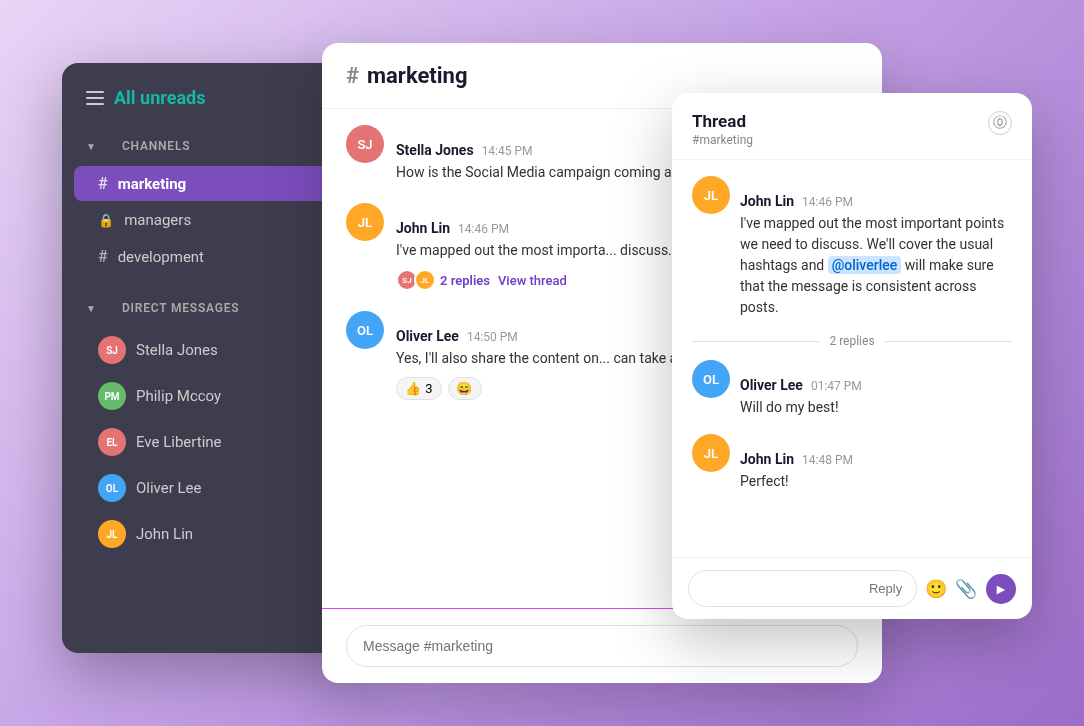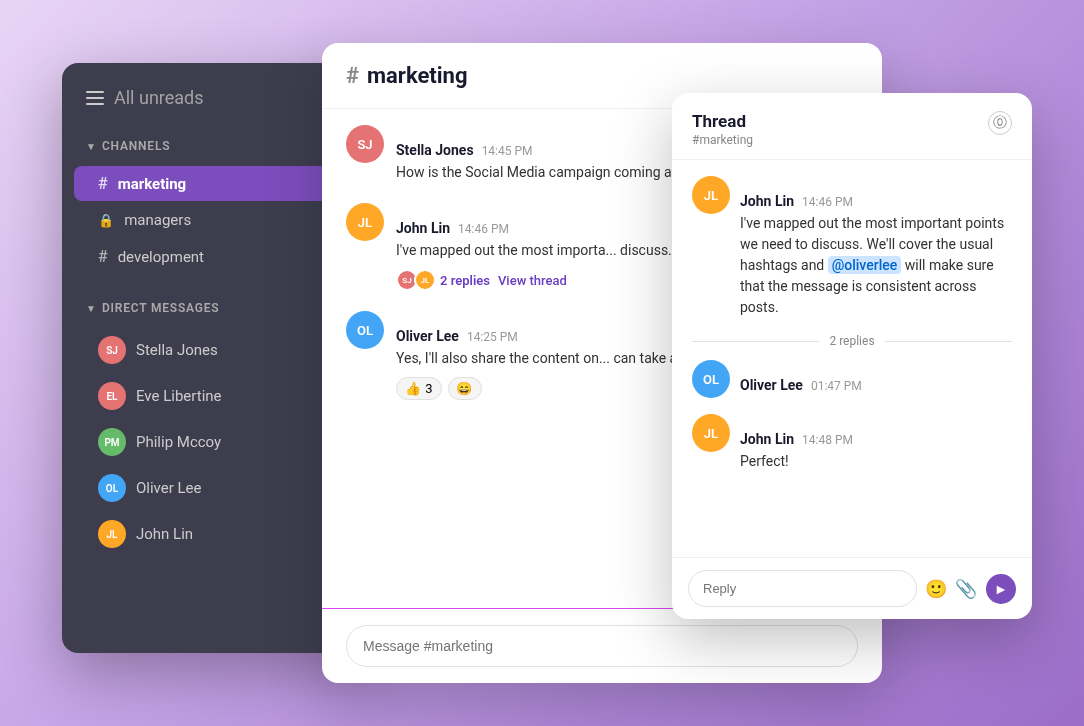--- a/index.html
+++ b/index.html
@@ -52,22 +52,22 @@
     .hamburger-icon span {
       display: block;
       width: 18px;
       height: 2px;
       background: #ccc;
       border-radius: 1px;
     }
 
     .sidebar-title {
       font-size: 18px;
-      font-weight: 400;
-      color: #a3a3a3;
+      font-weight: 700;
+      color: #14b8a6;
     }
 
     .section-header {
       display: flex;
       align-items: center;
       justify-content: space-between;
       padding: 8px 24px;
       cursor: pointer;
     }
 
@@ -76,20 +76,21 @@
       align-items: center;
       gap: 6px;
     }
 
     .section-label {
       font-size: 12px;
       font-weight: 600;
       color: #aaa;
       letter-spacing: 0.8px;
       text-transform: uppercase;
+      margin-left: 20px;
     }
 
     .chevron {
       font-size: 10px;
       color: #aaa;
     }
 
     .add-btn {
       width: 20px;
       height: 20px;
@@ -437,20 +438,21 @@
 
     .thread-input {
       flex: 1;
       padding: 10px 14px;
       border: 1.5px solid #e0e0e0;
       border-radius: 20px;
       font-size: 13px;
       color: #c2410c;
       outline: none;
       background: white;
+      text-align: right;
     }
 
     .thread-input-icon {
       font-size: 18px;
       color: #aaa;
       cursor: pointer;
     }
 
     .send-btn {
       width: 30px;
@@ -513,26 +515,26 @@
         <span class="section-label">DIRECT MESSAGES</span>
       </div>
       <div class="add-btn">+</div>
     </div>
 
     <div class="dm-item">
       <div class="avatar-sm bg-rose">SJ</div>
       <span>Stella Jones</span>
     </div>
     <div class="dm-item">
+      <div class="avatar-sm bg-green">PM</div>
+      <span>Philip Mccoy</span>
+    </div>
+    <div class="dm-item">
       <div class="avatar-sm bg-rose">EL</div>
       <span>Eve Libertine</span>
-    </div>
-    <div class="dm-item">
-      <div class="avatar-sm bg-green">PM</div>
-      <span>Philip Mccoy</span>
     </div>
     <div class="dm-item">
       <div class="avatar-sm bg-blue">OL</div>
       <span>Oliver Lee</span>
     </div>
     <div class="dm-item">
       <div class="avatar-sm bg-orange">JL</div>
       <span>John Lin</span>
     </div>
   </div>
@@ -575,21 +577,21 @@
             <span class="view-thread-link">View thread</span>
           </div>
         </div>
       </div>
 
       <div class="message">
         <div class="avatar-md bg-blue">OL</div>
         <div class="message-content">
           <div class="message-meta">
             <span class="message-author">Oliver Lee</span>
-            <span class="message-time">14:25 PM</span>
+            <span class="message-time">14:50 PM</span>
           </div>
           <div class="message-text-truncated">Yes, I'll also share the content on... can take a look and make sure ev...</div>
           <div class="message-reactions">
             <div class="reaction">
               <span>👍</span>
               <span>3</span>
             </div>
             <div class="reaction">
               <span>😄</span>
             </div>
@@ -633,20 +635,21 @@
         <div class="divider-line"></div>
       </div>
 
       <div class="thread-message">
         <div class="avatar-md bg-blue">OL</div>
         <div class="thread-message-content">
           <div class="message-meta">
             <span class="message-author">Oliver Lee</span>
             <span class="message-time">01:47 PM</span>
           </div>
+          <div class="message-text">Will do my best!</div>
         </div>
       </div>
 
       <div class="thread-message">
         <div class="avatar-md bg-orange">JL</div>
         <div class="thread-message-content">
           <div class="message-meta">
             <span class="message-author">John Lin</span>
             <span class="message-time">14:48 PM</span>
           </div>

